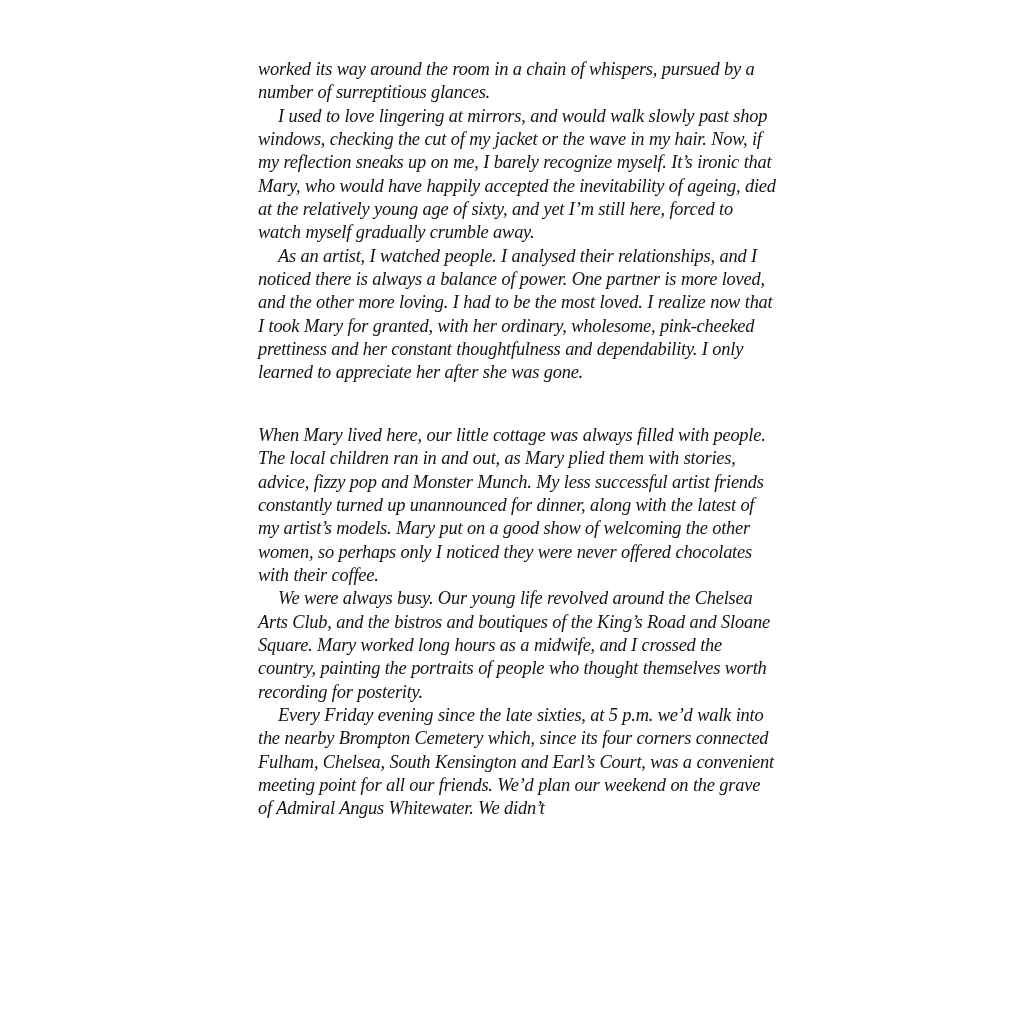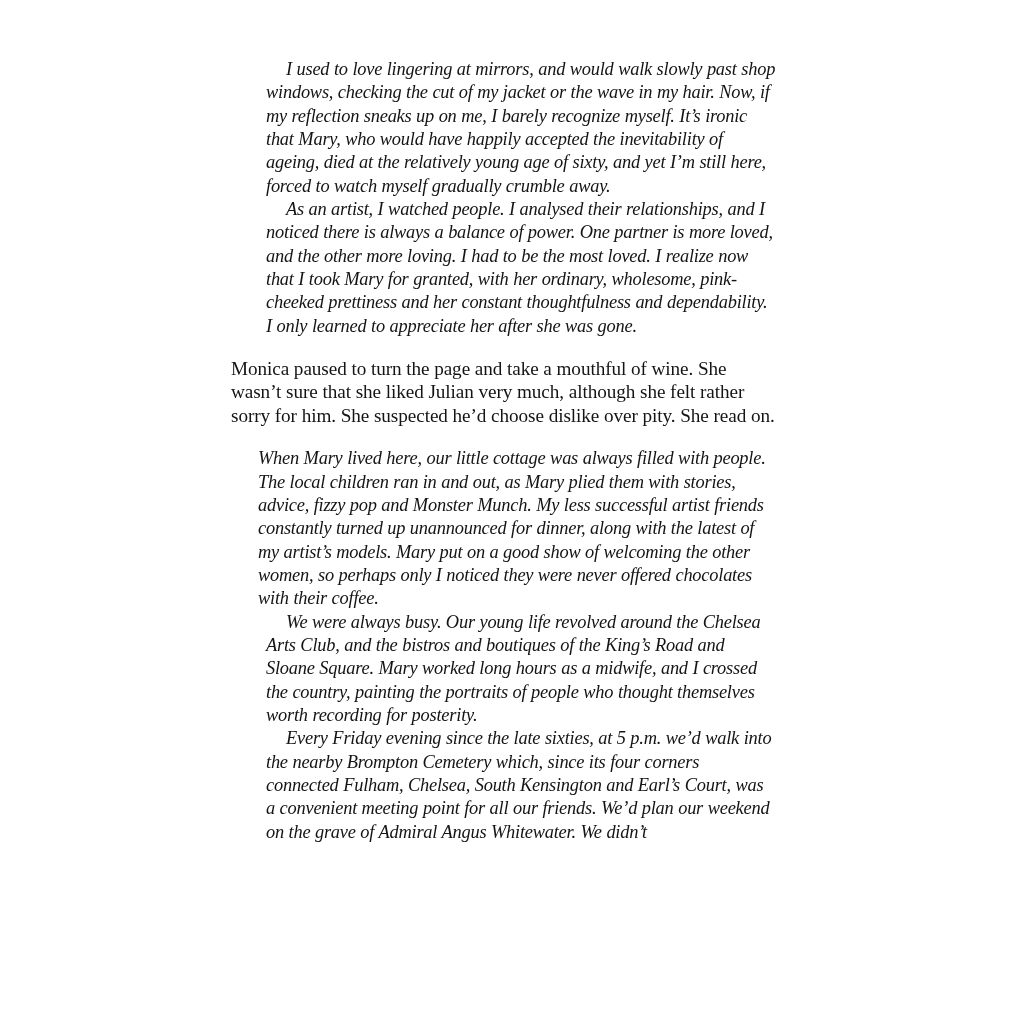--- a/index.html
+++ b/index.html
@@ -46,21 +46,20 @@
     line-height: 23.35px;
     text-align: left;
     letter-spacing: -0.012em;
     word-spacing: 0.012em;
     text-indent: 0;
     hyphens: none;
   }
 
   .manuscript-block p.indented {
     text-indent: 20px;
-    margin-left: 8px;
   }
 
   
   .narrative-block {
     margin: 0;
     width: 548px;
   }
 
   .narrative-block p {
     margin: 0;
@@ -77,29 +76,27 @@
   .gap-above-narrative { height: 19px; }
   .gap-below-narrative { height: 20px; }
 </style>
 </head>
 <body style="background: rgb(255, 255, 255); color: rgb(20, 20, 20);">
 
 <div class="page">
   <div class="text-column">
 
     <div class="manuscript-block">
+      <p>worked its way around the room in a chain of whispers, pursued by a number of surreptitious glances.</p>
       <p class="indented">I used to love lingering at mirrors, and would walk slowly past shop windows, checking the cut of my jacket or the wave in my hair. Now, if my reflection sneaks up on me, I barely recognize myself. It’s ironic that Mary, who would have happily accepted the inevitability of ageing, died at the relatively young age of sixty, and yet I’m still here, forced to watch myself gradually crumble away.</p>
       <p class="indented">As an artist, I watched people. I analysed their relationships, and I noticed there is always a balance of power. One partner is more loved, and the other more loving. I had to be the most loved. I realize now that I took Mary for granted, with her ordinary, wholesome, pink-cheeked prettiness and her constant thoughtfulness and dependability. I only learned to appreciate her after she was gone.</p>
     </div>
 
     <div class="gap-above-narrative"></div>
 
-    <div class="narrative-block">
-      <p>Monica paused to turn the page and take a mouthful of wine. She wasn’t sure that she liked Julian very much, although she felt rather sorry for him. She suspected he’d choose dislike over pity. She read on.</p>
-    </div>
 
     <div class="gap-below-narrative"></div>
 
     <div class="manuscript-block">
       <p>When Mary lived here, our little cottage was always filled with people. The local children ran in and out, as Mary plied them with stories, advice, fizzy pop and Monster Munch. My less successful artist friends constantly turned up unannounced for dinner, along with the latest of my artist’s models. Mary put on a good show of welcoming the other women, so perhaps only I noticed they were never offered chocolates with their coffee.</p>
       <p class="indented">We were always busy. Our young life revolved around the Chelsea Arts Club, and the bistros and boutiques of the King’s Road and Sloane Square. Mary worked long hours as a midwife, and I crossed the country, painting the portraits of people who thought themselves worth recording for posterity.</p>
       <p class="indented">Every Friday evening since the late sixties, at 5 p.m. we’d walk into the nearby Brompton Cemetery which, since its four corners connected Fulham, Chelsea, South Kensington and Earl’s Court, was a convenient meeting point for all our friends. We’d plan our weekend on the grave of Admiral Angus Whitewater. We didn’t</p>
     </div>
 
   </div>

